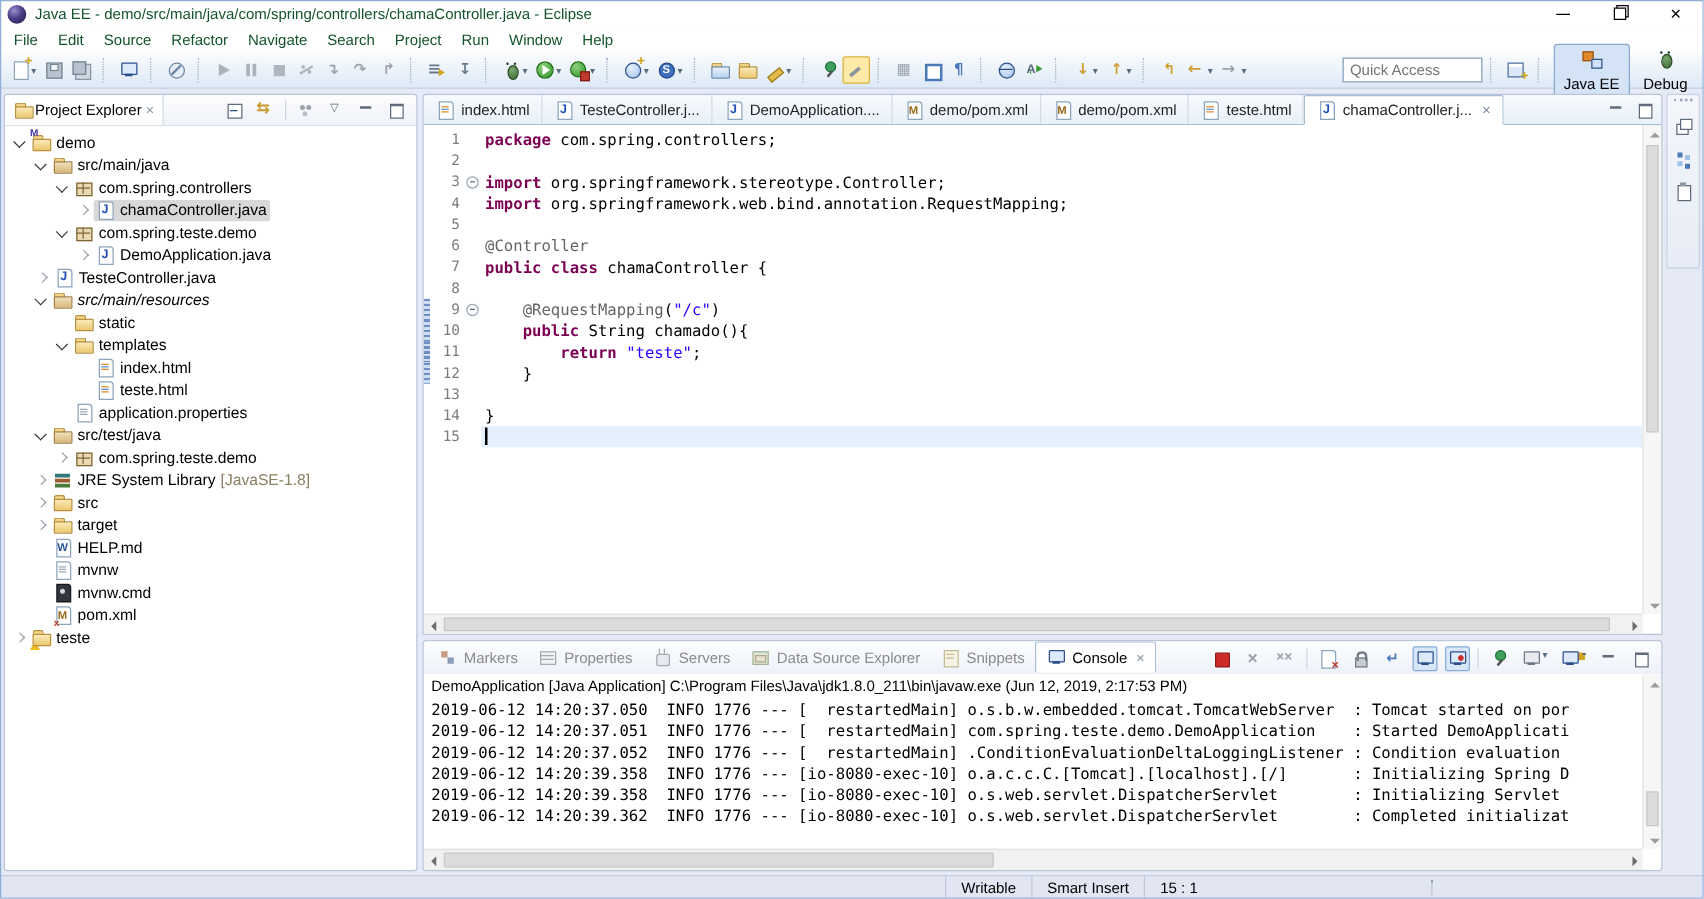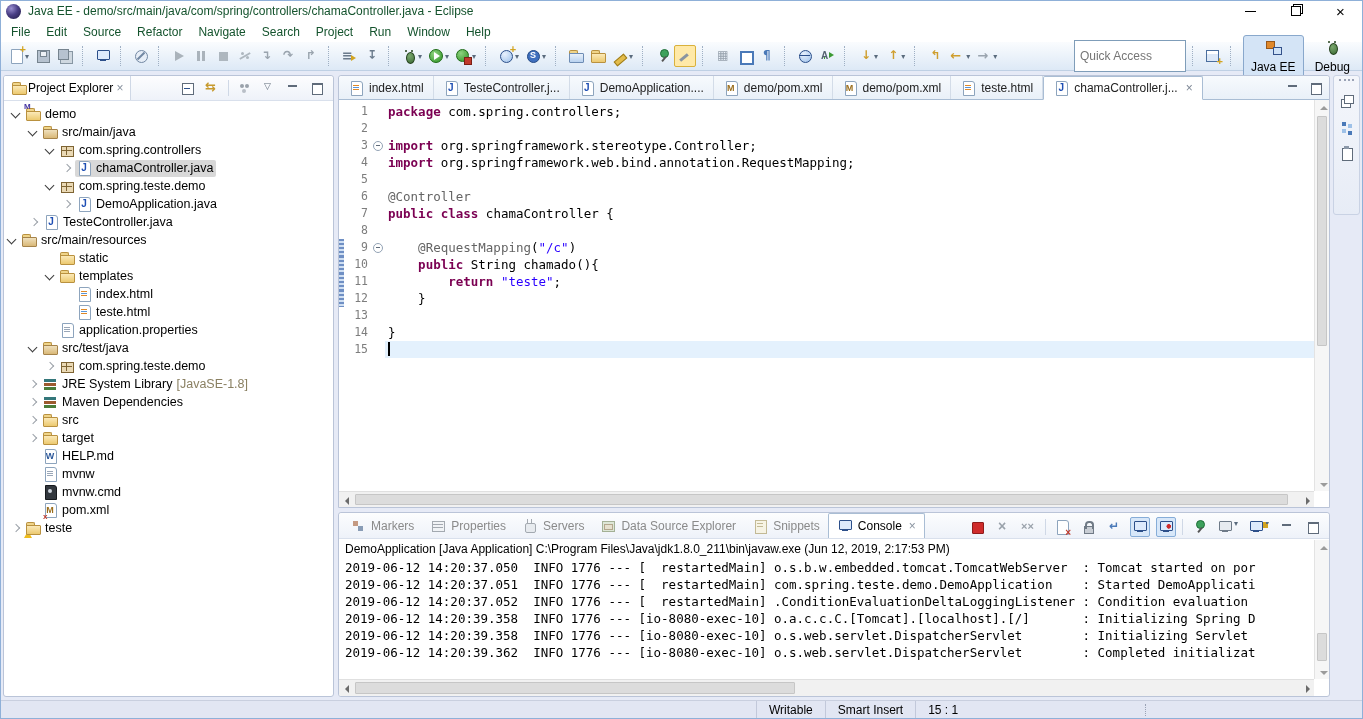--- a/index.html
+++ b/index.html
@@ -32,21 +32,21 @@
   #toolbar { position:absolute; left:0; top:42px; right:0; height:29px;
     background:linear-gradient(#fafcfe,#dde9f6); border-bottom:1px solid #bfd0e4;
     display:flex; align-items:center; padding:0 5px; }
   #tb-groups { display:flex; align-items:center; }
   .tb-group { display:flex; align-items:center; }
   .tb-sep { width:6px; height:20px; border-left:1px dotted #9fb0c4; margin:0 4px 0 6px; }
   .tb-btn { display:flex; align-items:center; padding:2px; border:1px solid transparent; }
   .tb-btn .dd { font-size:8px; color:#5a6b7d; margin-left:1px; }
   .tb-btn.on { background:#ffe9a8; border:1px solid #d9b13c; border-radius:2px; }
   #tb-right { margin-left:auto; display:flex; align-items:center; }
-  .qa { width:112px; height:32px; border:1px solid #7f9db9; font:12px "Liberation Sans",sans-serif; padding:0 5px; color:#333; background:#fff; }
+  .qa { width:112px; height:20px; border:1px solid #7f9db9; font:12px "Liberation Sans",sans-serif; padding:0 5px; color:#333; background:#fff; }
   .persp-btn { display:flex; align-items:center; gap:5px; padding:3px 7px; border:1px solid transparent; border-radius:3px; margin-left:3px;flex-direction:column; }
   .persp-btn.active { background:#d4e4f6; border-color:#89a8cc; }
   .persp-label { color:#000; }
 
   
   .ic { display:inline-block; width:16px; height:16px; position:relative; flex:none; vertical-align:middle; }
   .badge { position:absolute; inset:0; }
 
   
   .ic-java-file::before, .ic-html-file::before, .ic-text-file::before, .ic-md-file::before,
@@ -531,21 +531,21 @@
             <span class="tree-label">DemoApplication.java</span>
           </span>
         </div>
         <div class="tree-row" style="padding-left: 22px;">
           <span class="chev closed"></span>
           <span class="tree-label-box">
             <span class="ic ic-java-file"></span>
             <span class="tree-label">TesteController.java</span>
           </span>
         </div>
-        <div class="tree-row" style="">
+        <div class="tree-row" style="padding-left: 21px; font-style: italic;">
           <span class="chev open"></span>
           <span class="tree-label-box">
             <span class="ic ic-source-folder"></span>
             <span class="tree-label">src/main/resources</span>
           </span>
         </div>
         <div class="tree-row" style="padding-left: 38px;">
           <span class="chev none"></span>
           <span class="tree-label-box">
             <span class="ic ic-folder"></span>
@@ -593,27 +593,20 @@
             <span class="ic ic-package"></span>
             <span class="tree-label">com.spring.teste.demo</span>
           </span>
         </div>
         <div class="tree-row" style="padding-left: 21px;">
           <span class="chev closed"></span>
           <span class="tree-label-box">
             <span class="ic ic-library"></span>
             <span class="tree-label">JRE System Library</span>
             <span class="tree-suffix"> [JavaSE-1.8]</span>
-          </span>
-        </div>
-        <div class="tree-row" style="padding-left: 21px;">
-          <span class="chev closed"></span>
-          <span class="tree-label-box">
-            <span class="ic ic-library"></span>
-            <span class="tree-label">Maven Dependencies</span>
           </span>
         </div>
         <div class="tree-row" style="padding-left: 21px;">
           <span class="chev closed"></span>
           <span class="tree-label-box">
             <span class="ic ic-folder"></span>
             <span class="tree-label">src</span>
           </span>
         </div>
         <div class="tree-row" style="padding-left: 21px;">

